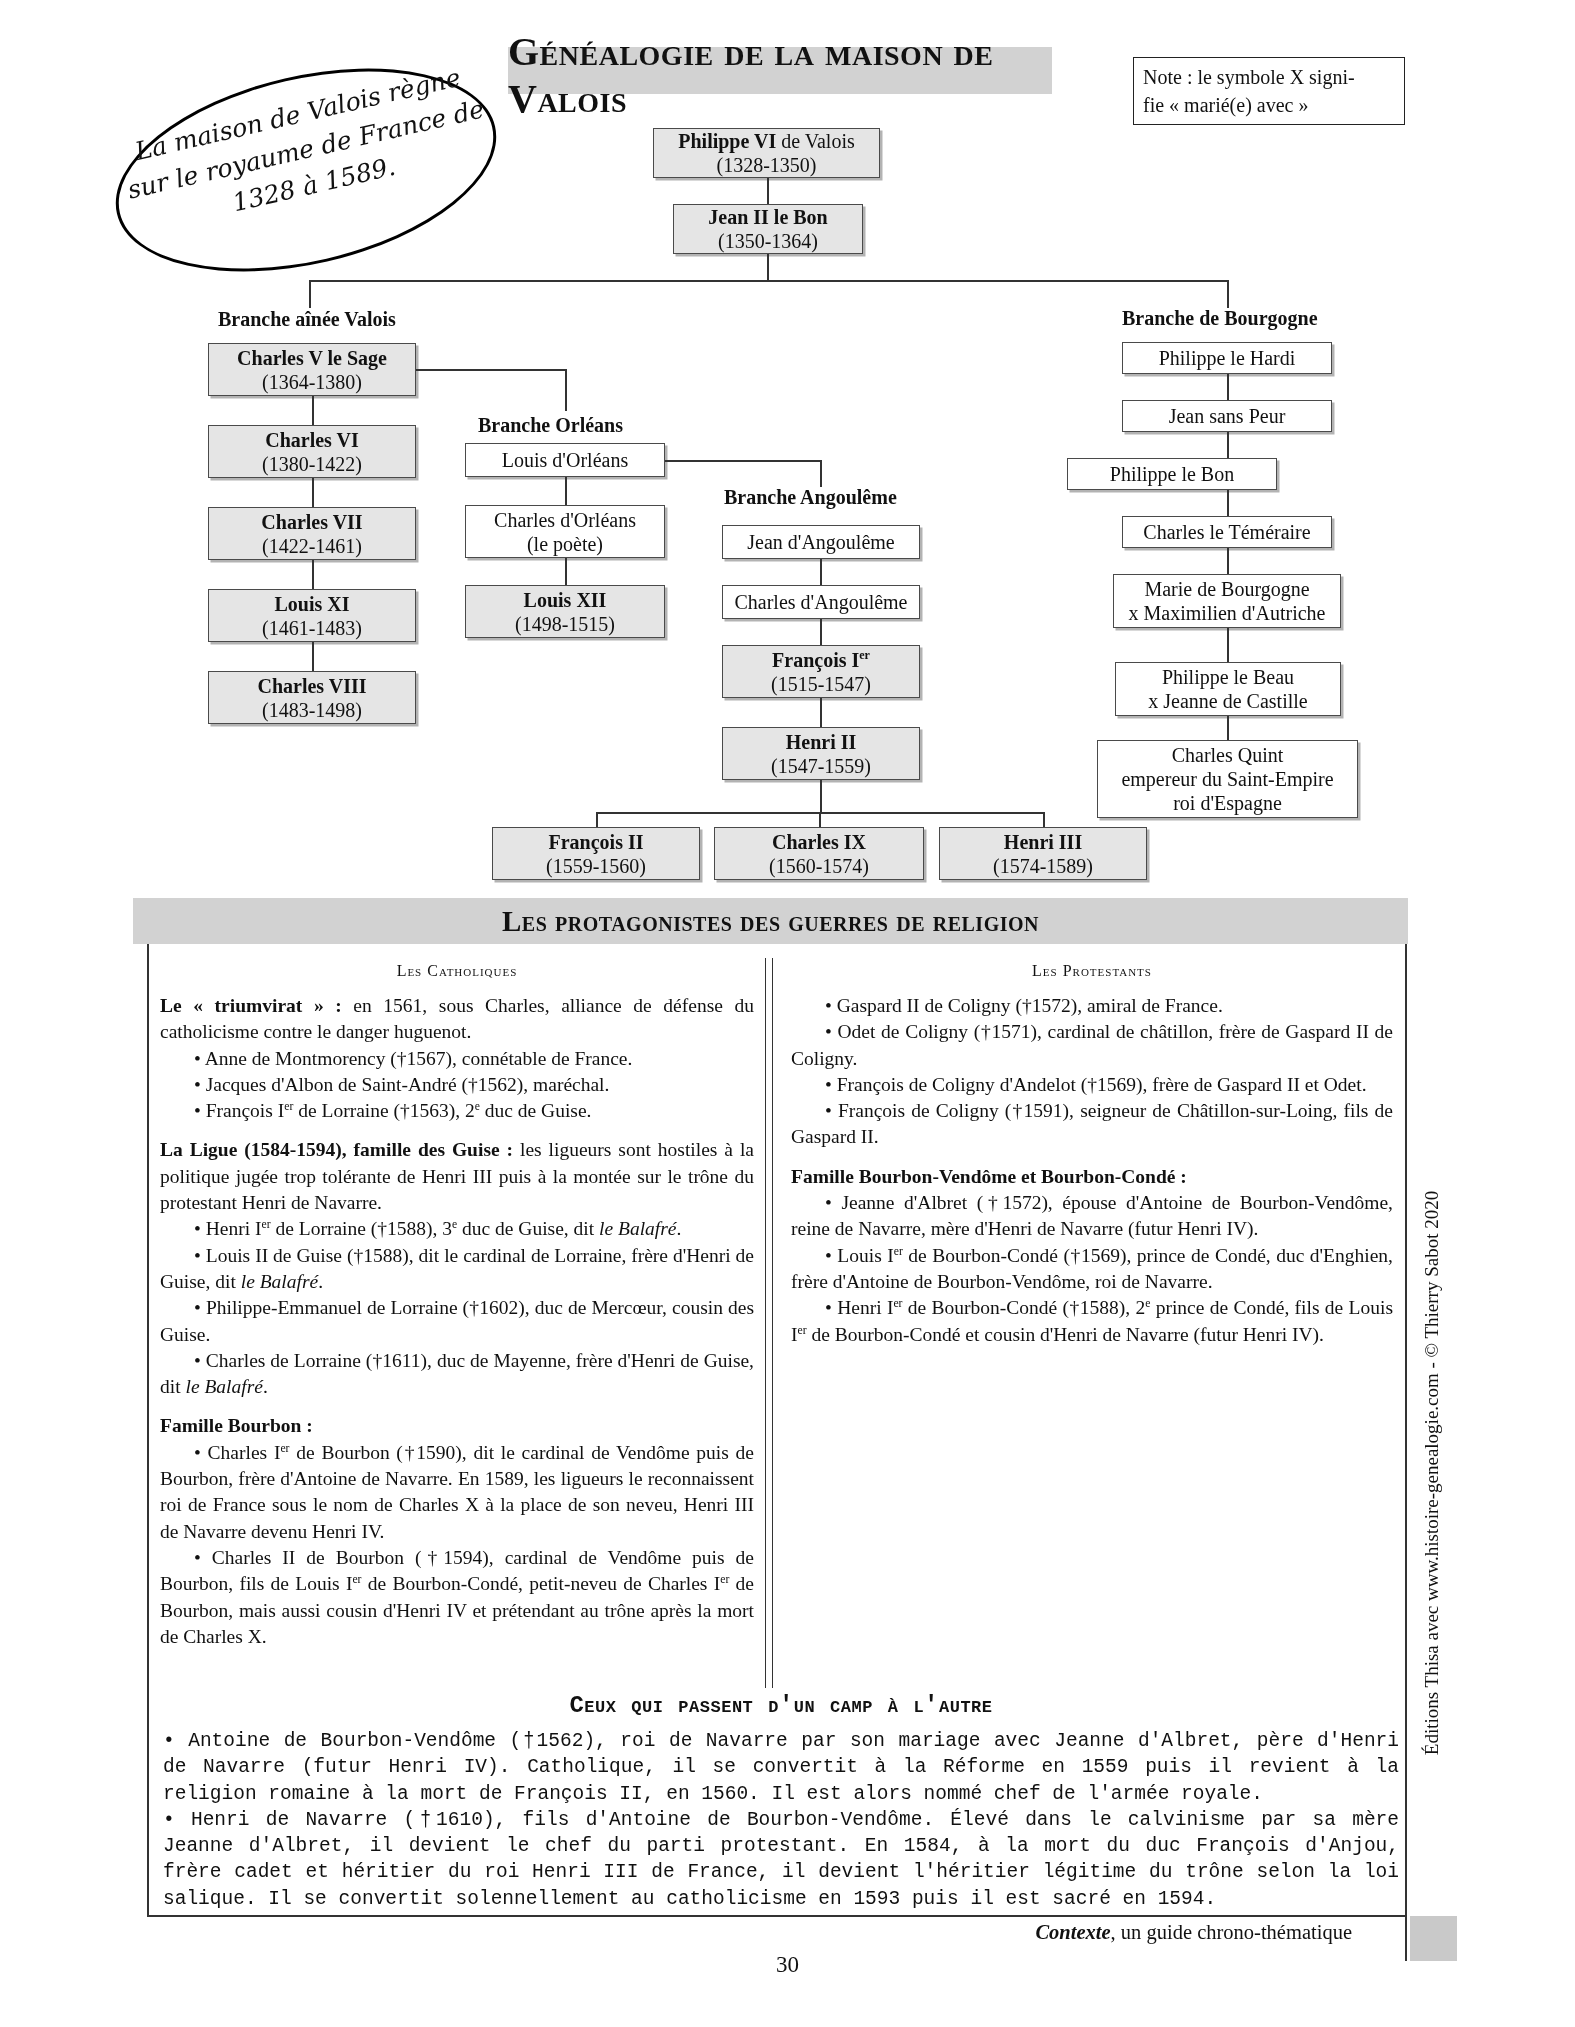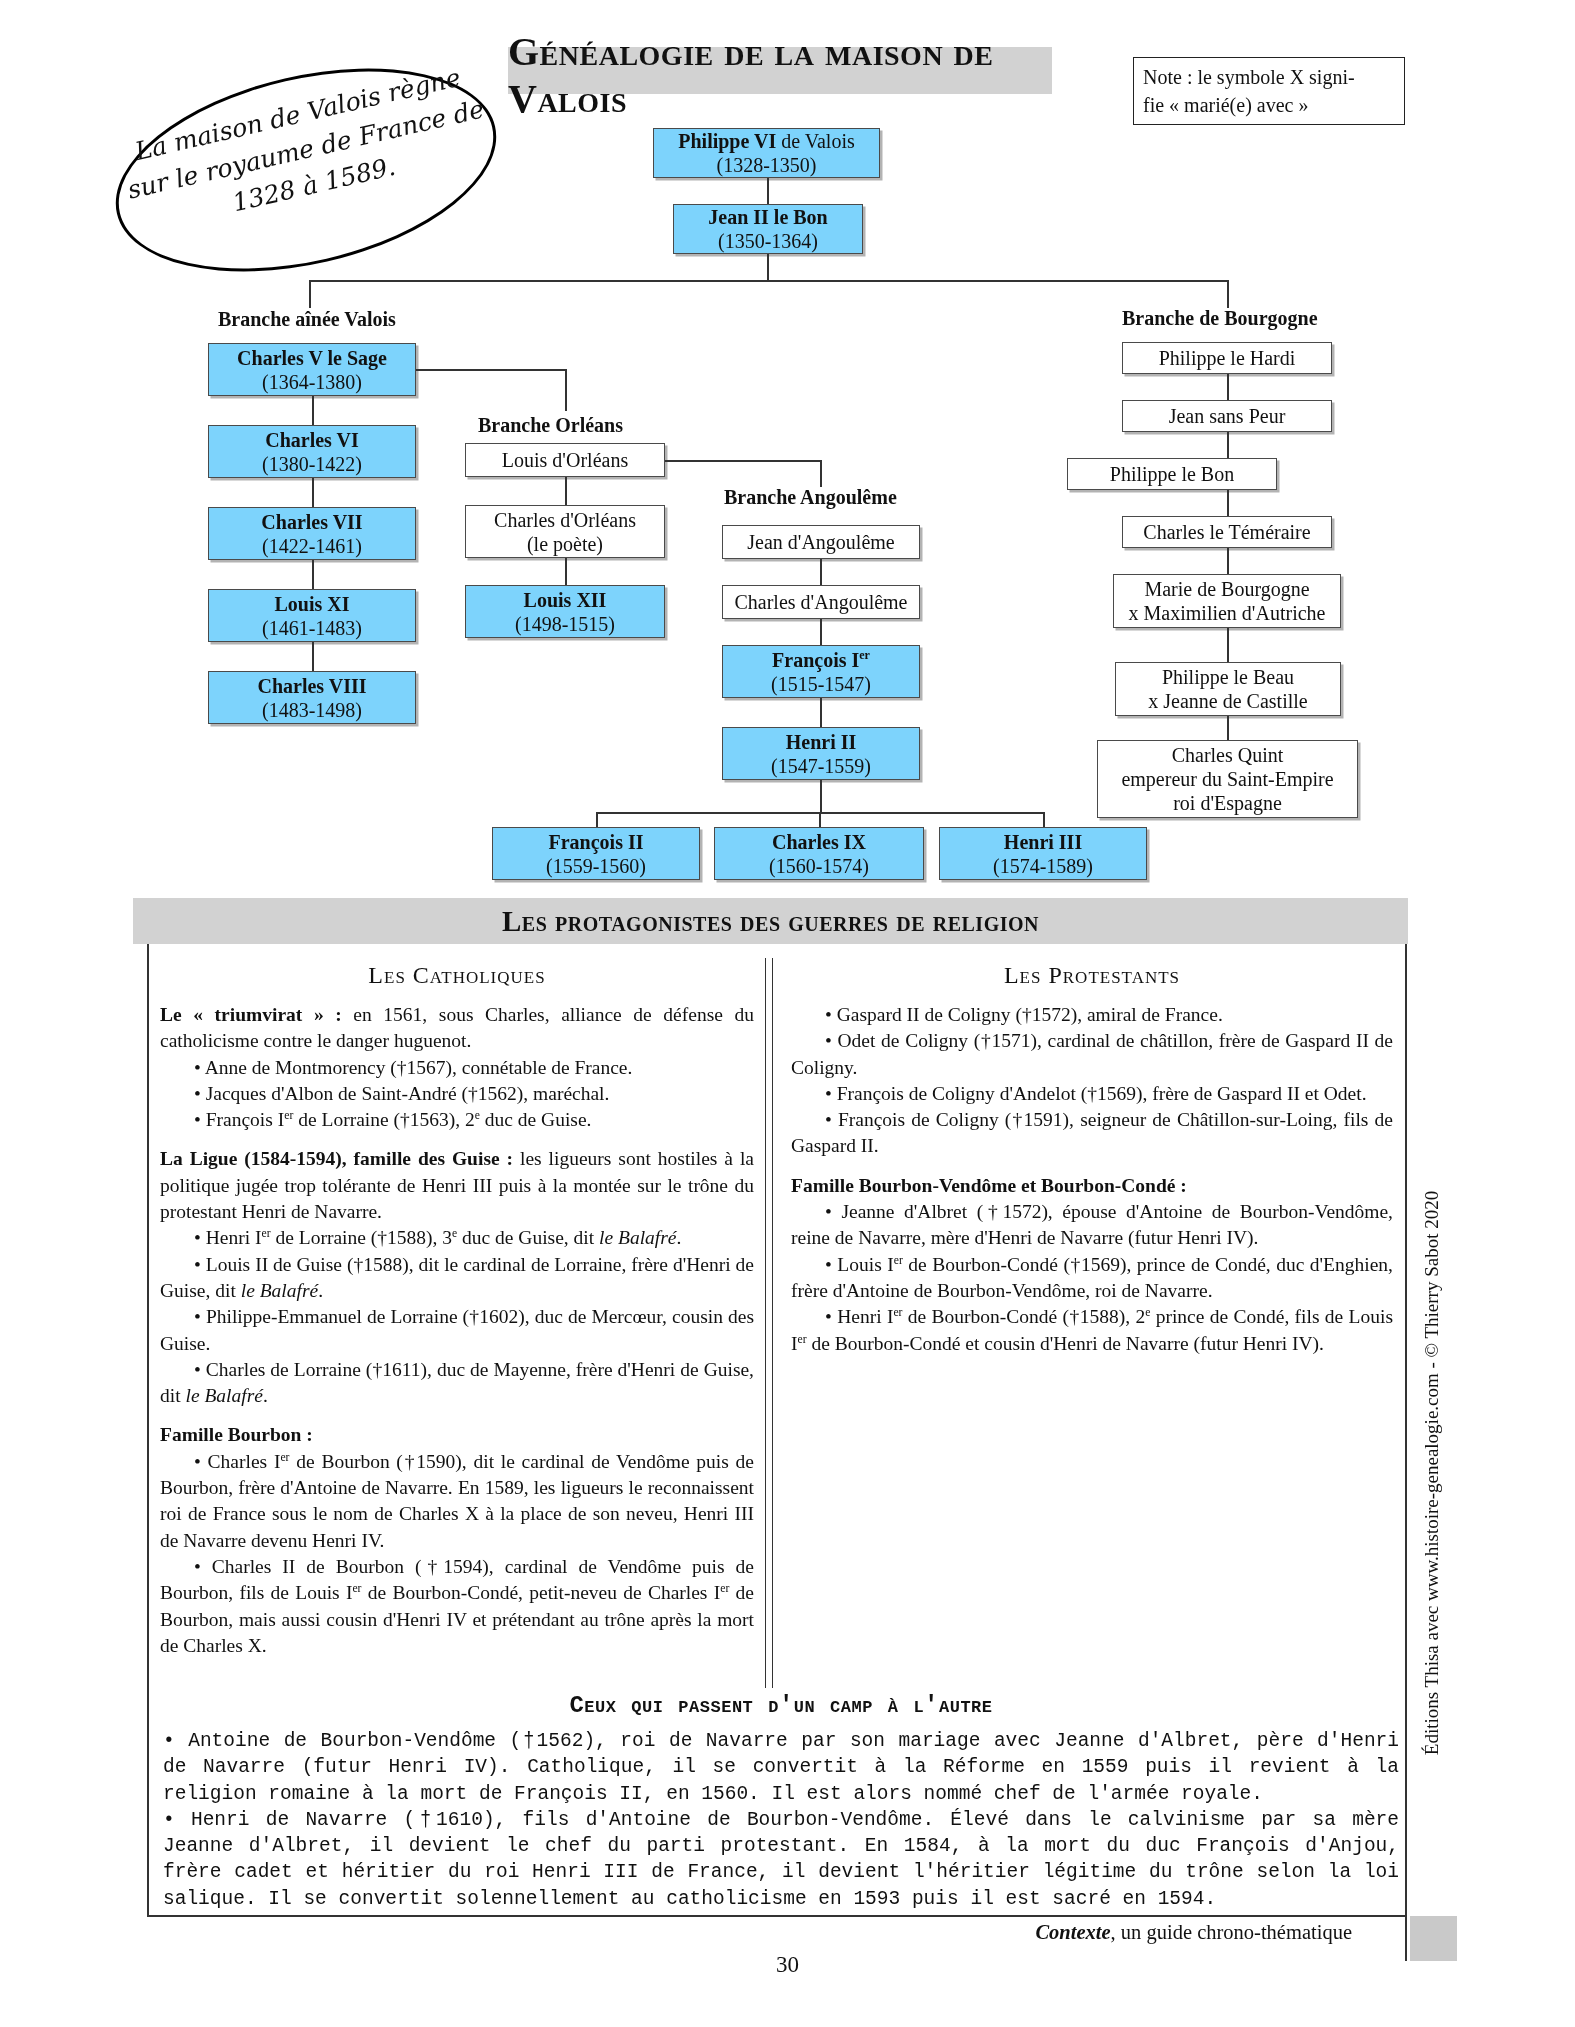--- a/index.html
+++ b/index.html
@@ -4,21 +4,21 @@
 <style>
   html,body{margin:0;padding:0;background:#fff;}
   #page{position:relative;width:1575px;height:2027px;background:#ffffff;
         font-family:"Liberation Serif",serif;color:#111;overflow:hidden;}
 
   
   .tbox{position:absolute;border:1px solid #4a4a4a;background:#fff;
         display:flex;flex-direction:column;align-items:center;justify-content:center;
         text-align:center;font-size:20px;line-height:24px;
         box-shadow:2.5px 2.5px 0 #b3b3b3;box-sizing:border-box;}
-  .tbox.gray{background:#7dd3fc;text-align:right;}
+  .tbox.gray{background:#e5e5e5;text-align:right;}
   .tbox .l1 b{font-weight:bold;}
   .tbox .l1 sup{font-weight:bold;}
   sup{font-size:0.6em;line-height:0;}
   .blabel{position:absolute;font-weight:bold;font-size:20px;white-space:nowrap;}
   .vline{position:absolute;width:1.5px;background:#333;}
   .hline{position:absolute;height:1.5px;background:#333;}
 
   
   .bar{position:absolute;background:#d2d2d2;display:flex;align-items:center;justify-content:center;}
   .bar .t{font-variant:small-caps;font-weight:600;letter-spacing:0.5px;}
@@ -32,21 +32,21 @@
         font-size:20px;line-height:28px;padding:5px 9px;box-sizing:border-box;background:#fff;}
 
   
   #oval{position:absolute;left:112px;top:76px;width:382px;height:182px;
         border:3.5px solid #000;border-radius:50%;transform:rotate(-13deg);}
   #oval-text{position:absolute;left:114px;top:96px;width:384px;transform:rotate(-13deg);
         font-style:italic;font-size:25px;line-height:36px;text-align:center;
         font-family:"DejaVu Serif",serif;}
 
   
-  .colhead{font-variant:small-caps;font-size:24px;text-align:center;margin-bottom:13px;letter-spacing:1px;}
+  .colhead{font-variant:small-caps;font-size:16px;text-align:center;margin-bottom:13px;letter-spacing:1px;}
   #col-left{position:absolute;left:160px;top:962px;width:594px;}
   #col-right{position:absolute;left:791px;top:962px;width:602px;}
   .blk{font-size:19.5px;line-height:26.3px;text-align:justify;}
   .blk.bullet{text-indent:34px;}
   .blk.bullet-flush{text-indent:0;}
   .blk.gap{margin-top:13px;}
   .blk.famille{font-weight:bold;text-align:left;}
   #divider{position:absolute;left:765px;top:958px;width:6px;height:730px;
         border-left:1.5px solid #333;border-right:1.5px solid #333;}
 

